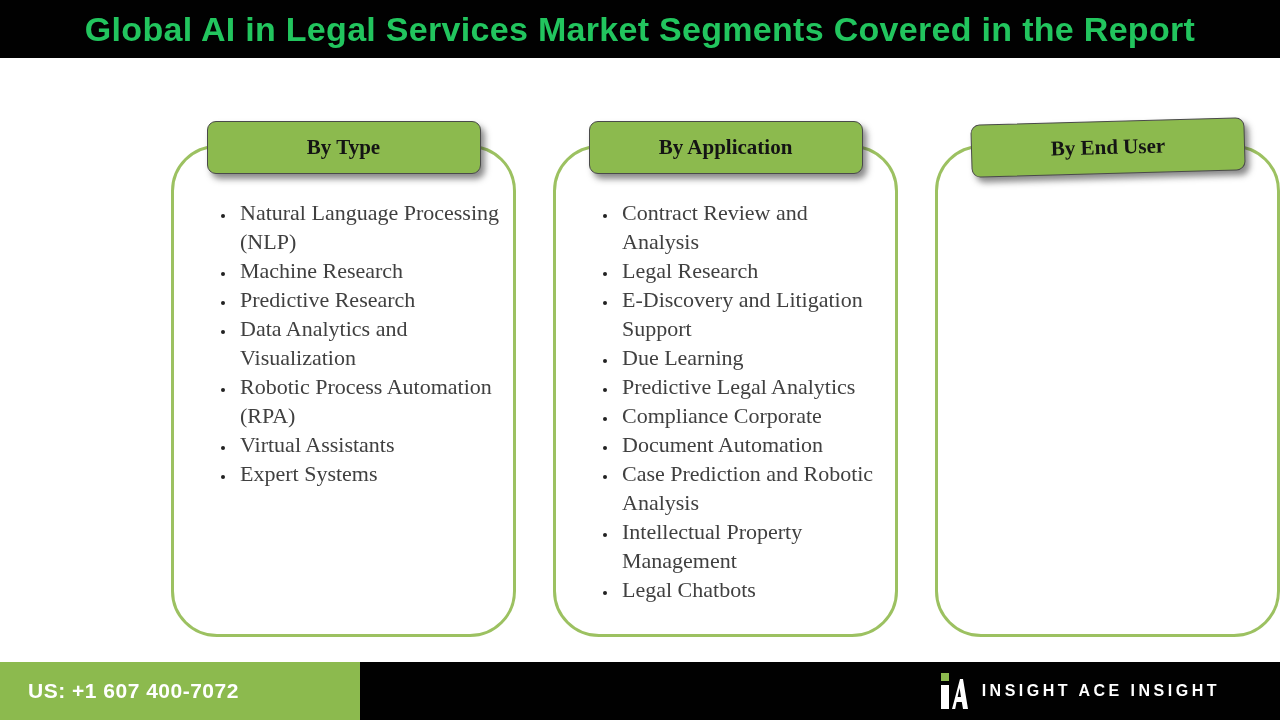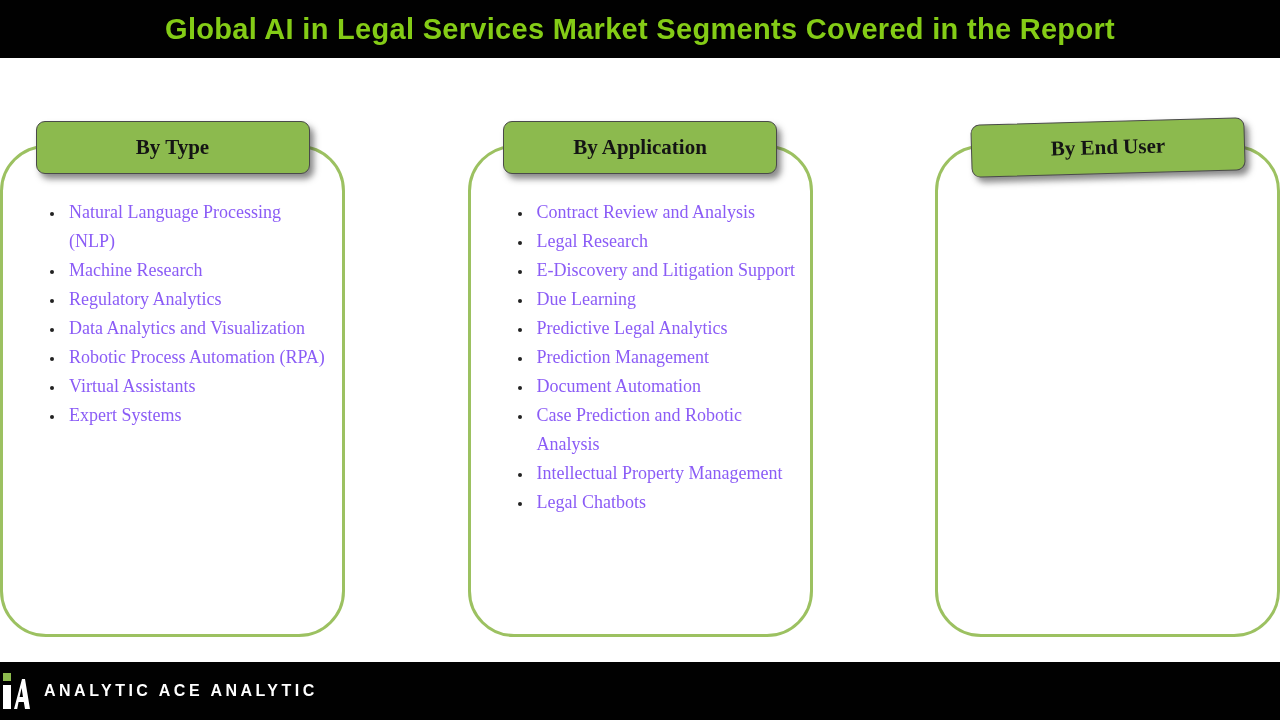--- a/index.html
+++ b/index.html
@@ -13,30 +13,30 @@
   }
 
   
   .top-bar {
     width: 100%; height: 58px;
     background: #010101;
     display: flex; align-items: center; justify-content: center;
   }
   .top-bar h1 {
     margin: 0;
-    color: #84cc16;
-    font-size: 29px;
+    color: #22c55e;
+    font-size: 34px;
     font-weight: bold;
     letter-spacing: 0.3px;
   }
 
   
   .columns {
     display: flex;
-    justify-content: space-between;
+    justify-content: flex-end;
     gap: 37px;
     margin-top: 87px;
   }
   .panel {
     position: relative;
     width: 345px; height: 492px;
     background: #ffffff;
     border: 3px solid #9cc161;
     border-radius: 46px;
   }
@@ -55,23 +55,23 @@
     color: #141414;
   }
   .panel:nth-child(3) .pill {
     transform: translateX(-50%) rotate(-1.6deg);
   }
   .items {
     margin: 50px 12px 0 0;
     padding-left: 62px;
     list-style: disc outside;
     font-family: "Liberation Serif", serif;
-    font-size: 18px;
+    font-size: 22px;
     line-height: 29px;
-    color: #8b5cf6;
+    color: #404040;
   }
   .items li { margin: 0; padding-left: 4px; }
   .items li::marker { font-size: 13px; color: #222; }
 
   
   .bottom-bar {
     position: absolute;
     left: 0; bottom: 0;
     width: 100%; height: 58px;
     background: #010101;
@@ -108,60 +108,63 @@
 
   <main class="columns">
 
     <section class="panel">
       <div class="pill">
         <span>By Type</span>
       </div>
       <ul class="items">
           <li>Natural Language Processing (NLP)</li>
           <li>Machine Research</li>
-          <li>Regulatory Analytics</li>
+          <li>Predictive Research</li>
           <li>Data Analytics and Visualization</li>
           <li>Robotic Process Automation (RPA)</li>
           <li>Virtual Assistants</li>
           <li>Expert Systems</li>
         </ul>
     </section>
 
     <section class="panel">
       <div class="pill">
         <span>By Application</span>
       </div>
       <ul class="items">
           <li>Contract Review and Analysis</li>
           <li>Legal Research</li>
           <li>E-Discovery and Litigation Support</li>
           <li>Due Learning</li>
           <li>Predictive Legal Analytics</li>
-          <li>Prediction Management</li>
+          <li>Compliance Corporate</li>
           <li>Document Automation</li>
           <li>Case Prediction and Robotic Analysis</li>
           <li>Intellectual Property Management</li>
           <li>Legal Chatbots</li>
         </ul>
     </section>
 
     <section class="panel">
       <div class="pill">
         <span>By End User</span>
       </div>
     </section>
 
   </main>
 
   <footer class="bottom-bar">
+    <div class="phone-box">
+      <span>US: +1 607 400-7072</span>
+    </div>
     <div class="brand">
       <span class="logo">
         <svg width="30" height="36" viewBox="0 0 30 36" xmlns="http://www.w3.org/2000/svg">
           <rect x="3" y="0" width="8" height="8" fill="#8cba4e"></rect>
           <rect x="3" y="12" width="8" height="24" fill="#ffffff"></rect>
           <path d="M14 36 L22 6 L25 6 L30 36 L25 36 L23.8 29 L18.6 29 L17.2 36 Z M19.6 24 L23 24 L21.6 15 Z" fill="#ffffff"></path>
         </svg>
       </span>
-      <span>ANALYTIC ACE ANALYTIC</span>
+      <span>INSIGHT ACE INSIGHT</span>
     </div>
   </footer>
 
 </div>
 
 </body></html>

